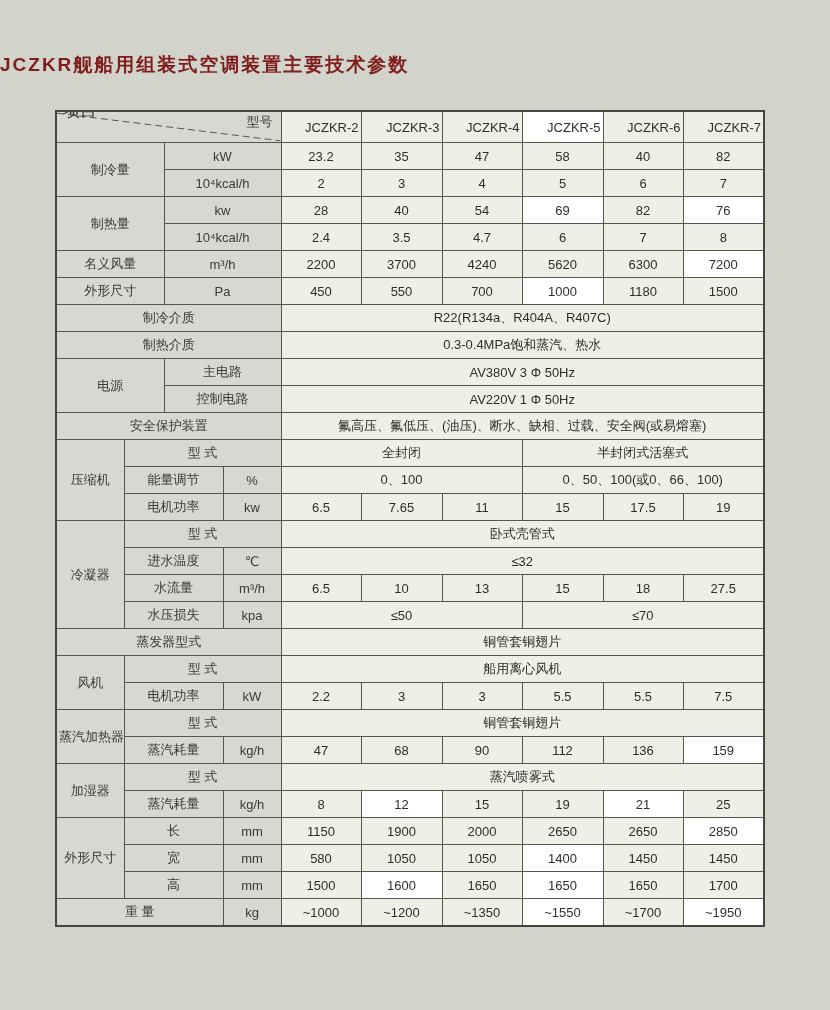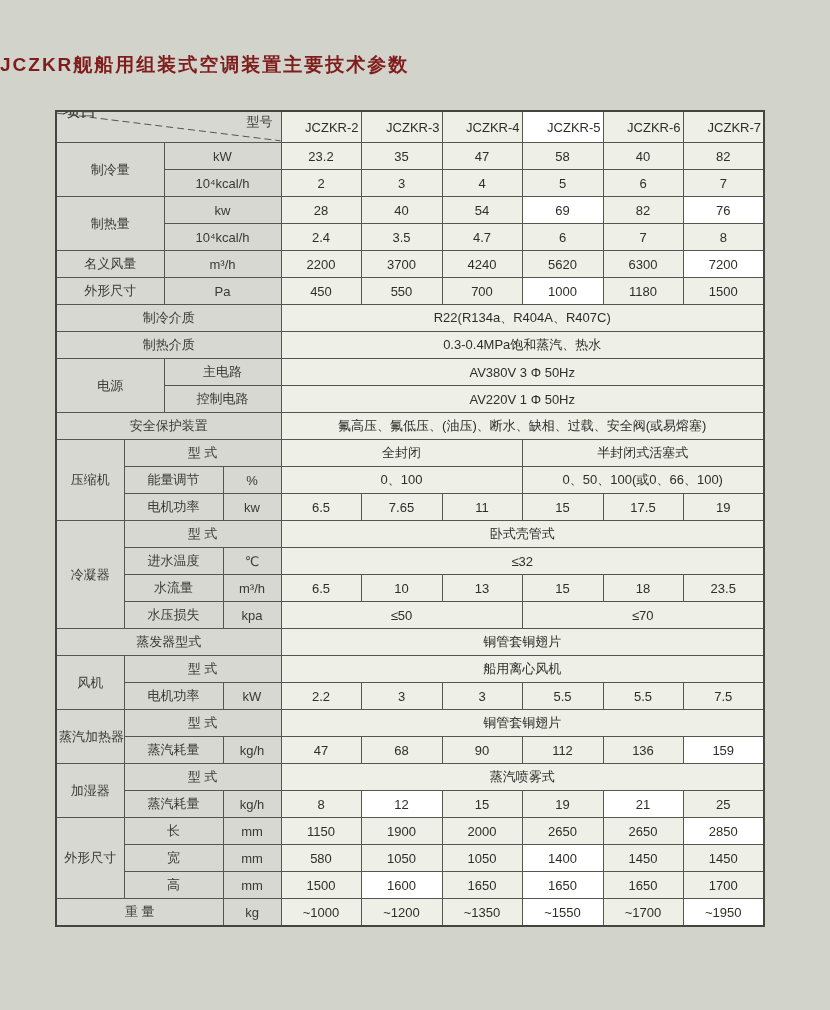--- a/index.html
+++ b/index.html
@@ -222,21 +222,21 @@
           <td colspan="6" class="k-data">≤32</td>
         </tr>
         <tr>
           <td colspan="2" class="k-sub">水流量</td>
           <td class="k-unit">m³/h</td>
           <td class="k-data">6.5</td>
           <td class="k-data">10</td>
           <td class="k-data">13</td>
           <td class="k-data">15</td>
           <td class="k-data">18</td>
-          <td class="k-data">23.5</td>
+          <td class="k-data">27.5</td>
         </tr>
         <tr>
           <td colspan="2" class="k-sub">水压损失</td>
           <td class="k-unit">kpa</td>
           <td colspan="3" class="k-data">≤50</td>
           <td colspan="3" class="k-data">≤70</td>
         </tr>
         <tr>
           <td colspan="4" class="k-cat">蒸发器型式</td>
           <td colspan="6" class="k-data">铜管套铜翅片</td>

